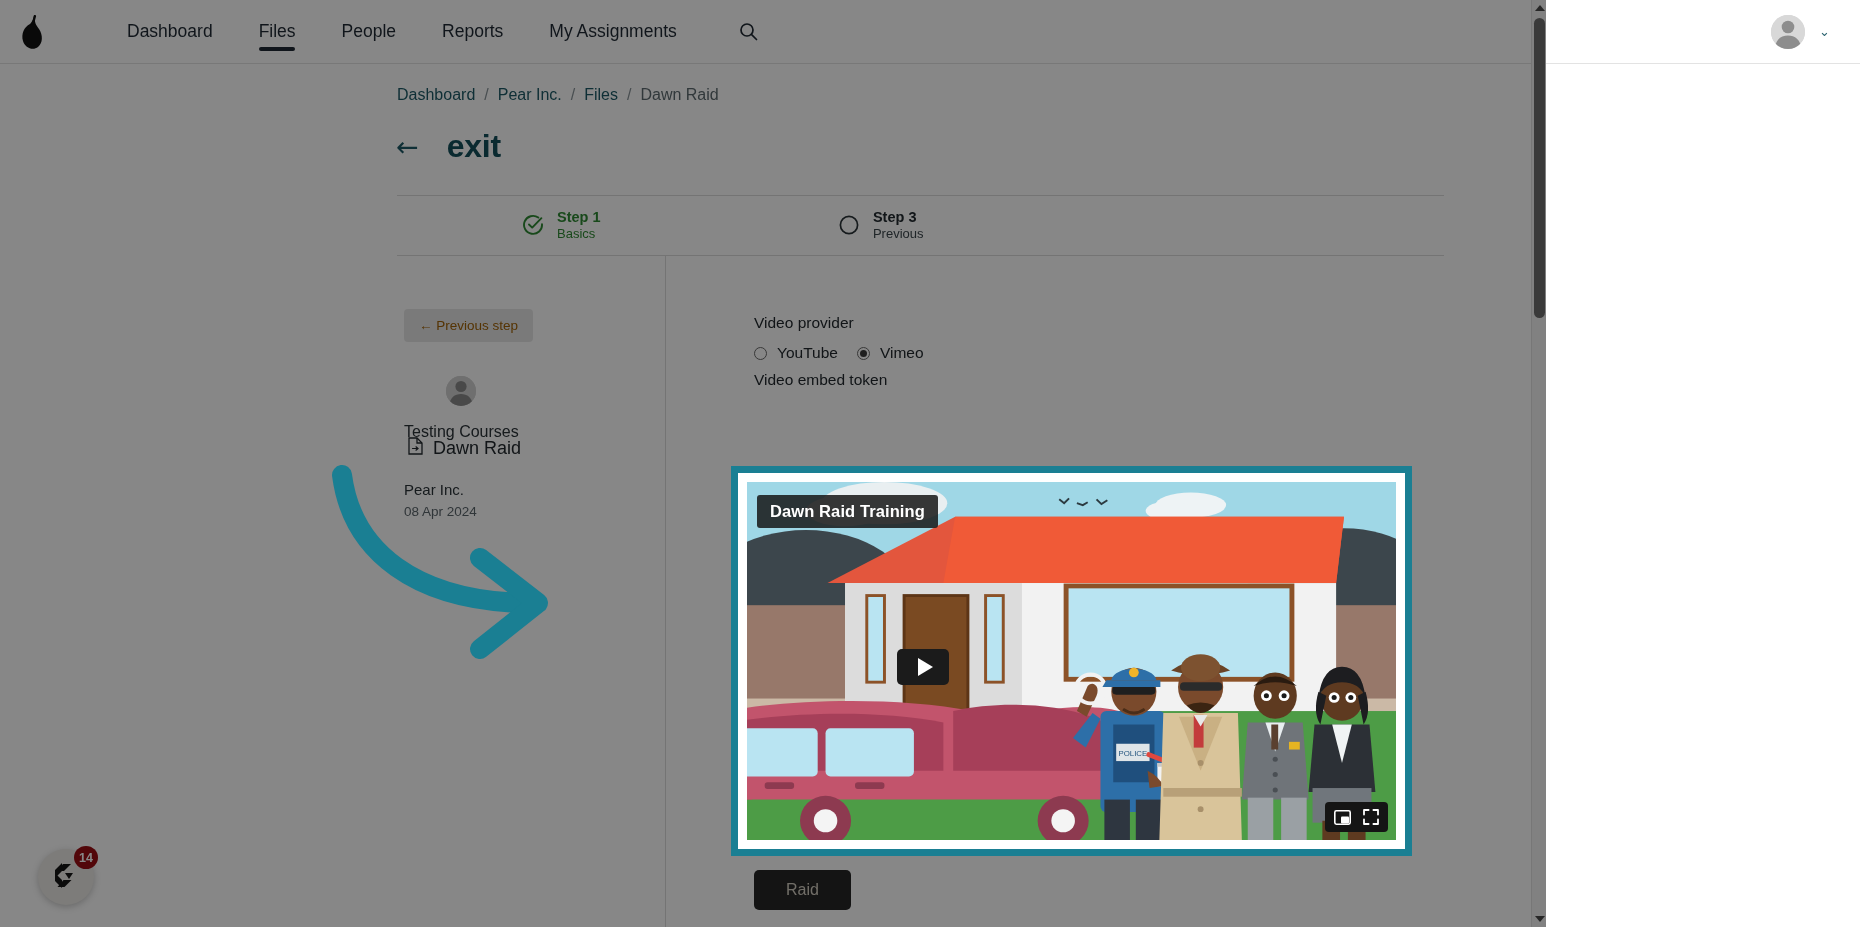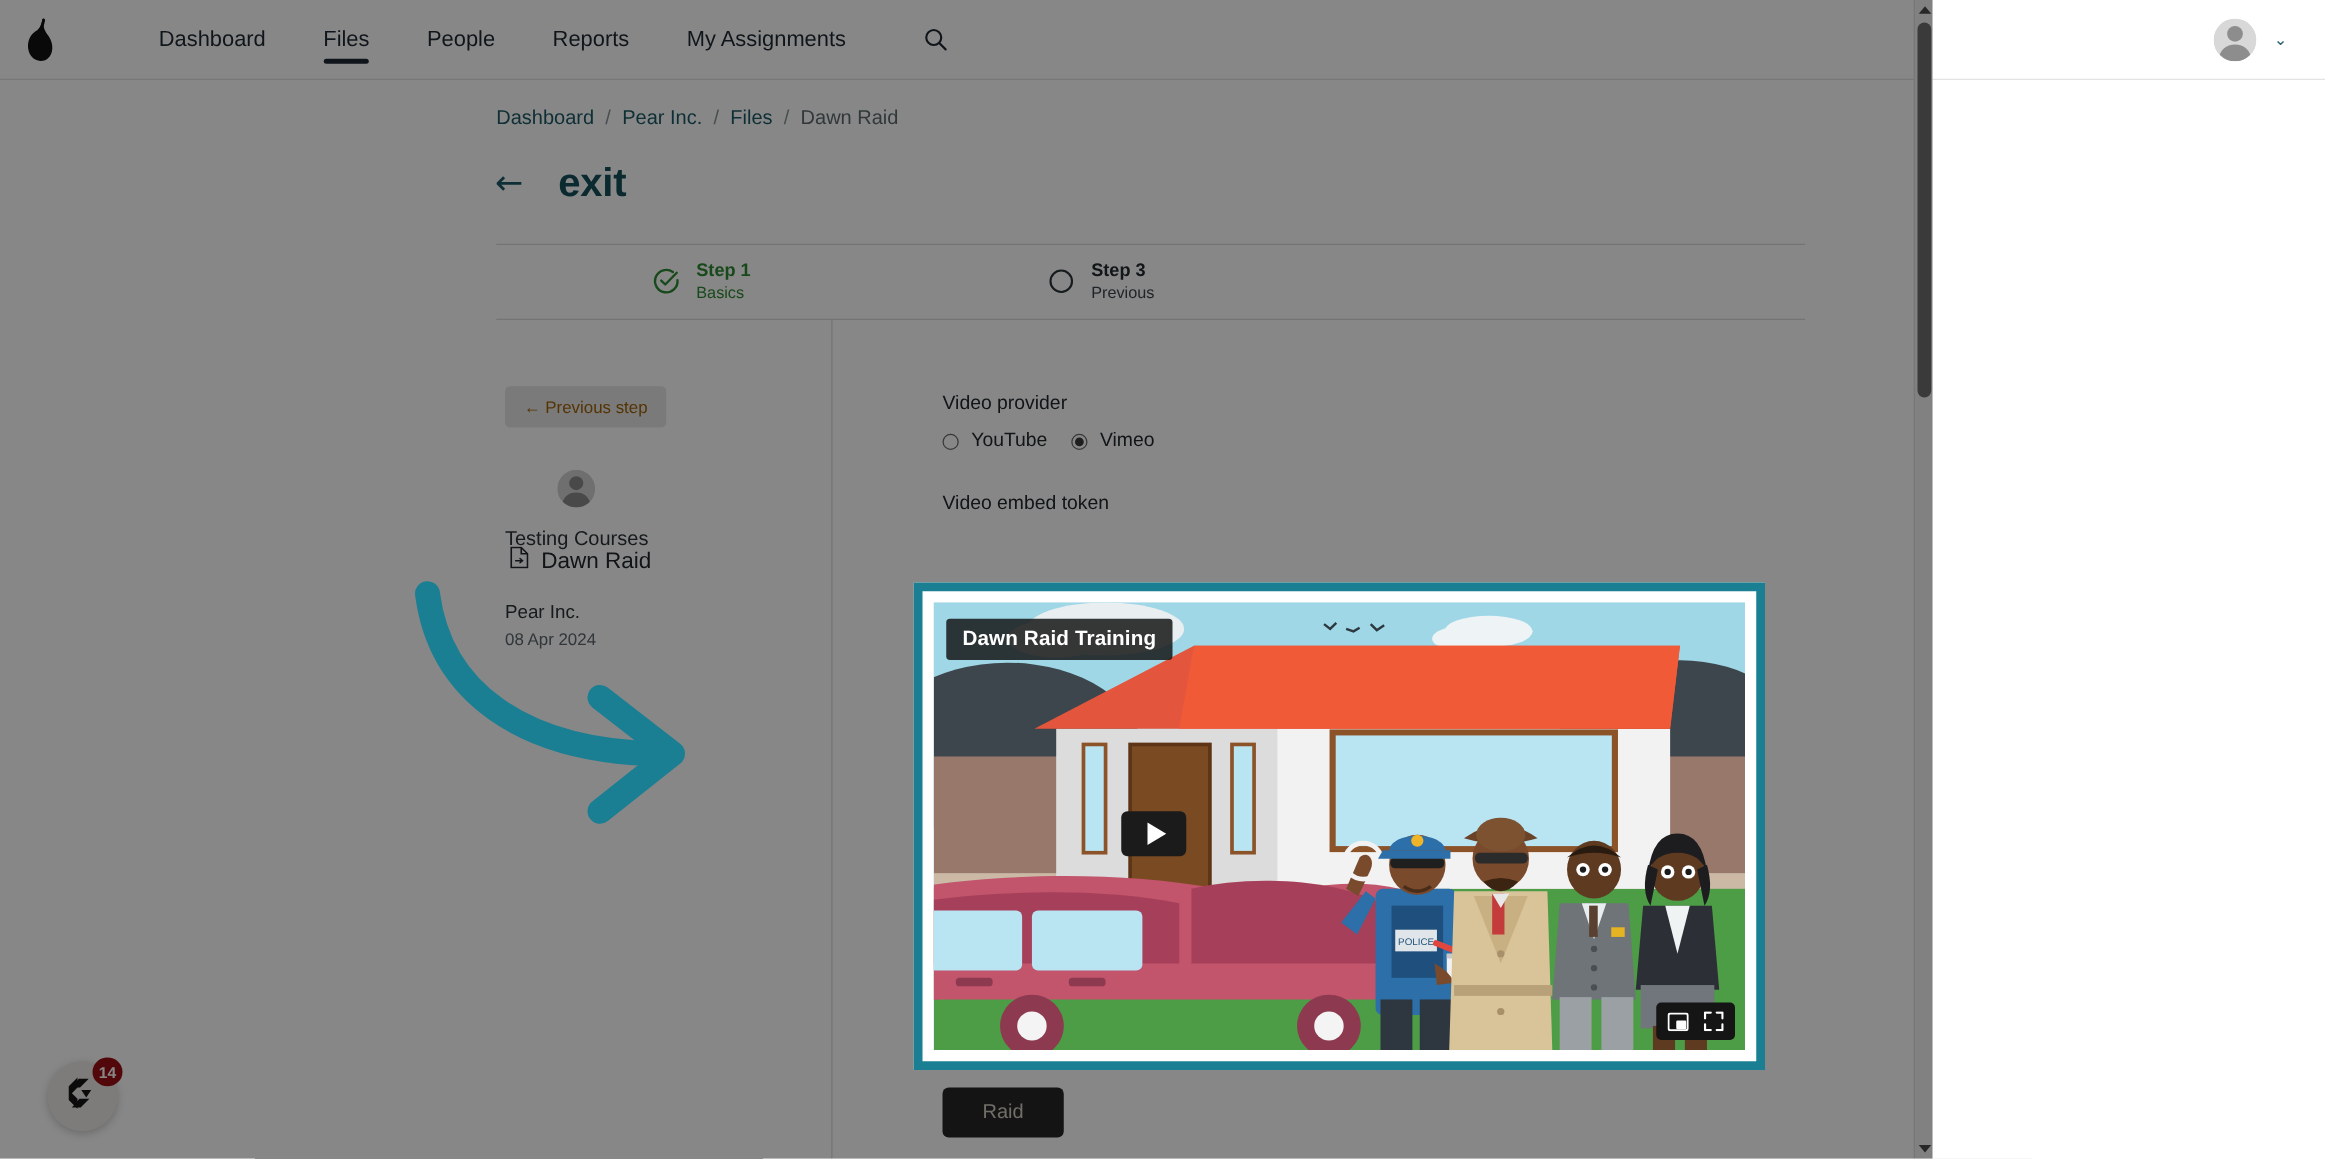--- a/index.html
+++ b/index.html
@@ -182,21 +182,21 @@
     z-index: 60;
     pointer-events: none;
   }
 
   
   .form-label {
     position: absolute;
     font-size: 15.5px; color: #22292e;
   }
   #lbl-provider { top: 314px; left: 754px; }
-  #lbl-token { top: 394px; left: 754px; }
+  #lbl-token { top: 371px; left: 754px; }
 
   .radio-row {
     position: absolute; top: 344px; left: 754px;
     display: flex; align-items: center; gap: 19px;
   }
   .radio-opt { display: flex; align-items: center; gap: 10px; cursor: pointer; }
   .radio-dot {
     width: 13px; height: 13px; border-radius: 50%;
     border: 1px solid #6b6b6b; background: #fff;
     display: flex; align-items: center; justify-content: center;

